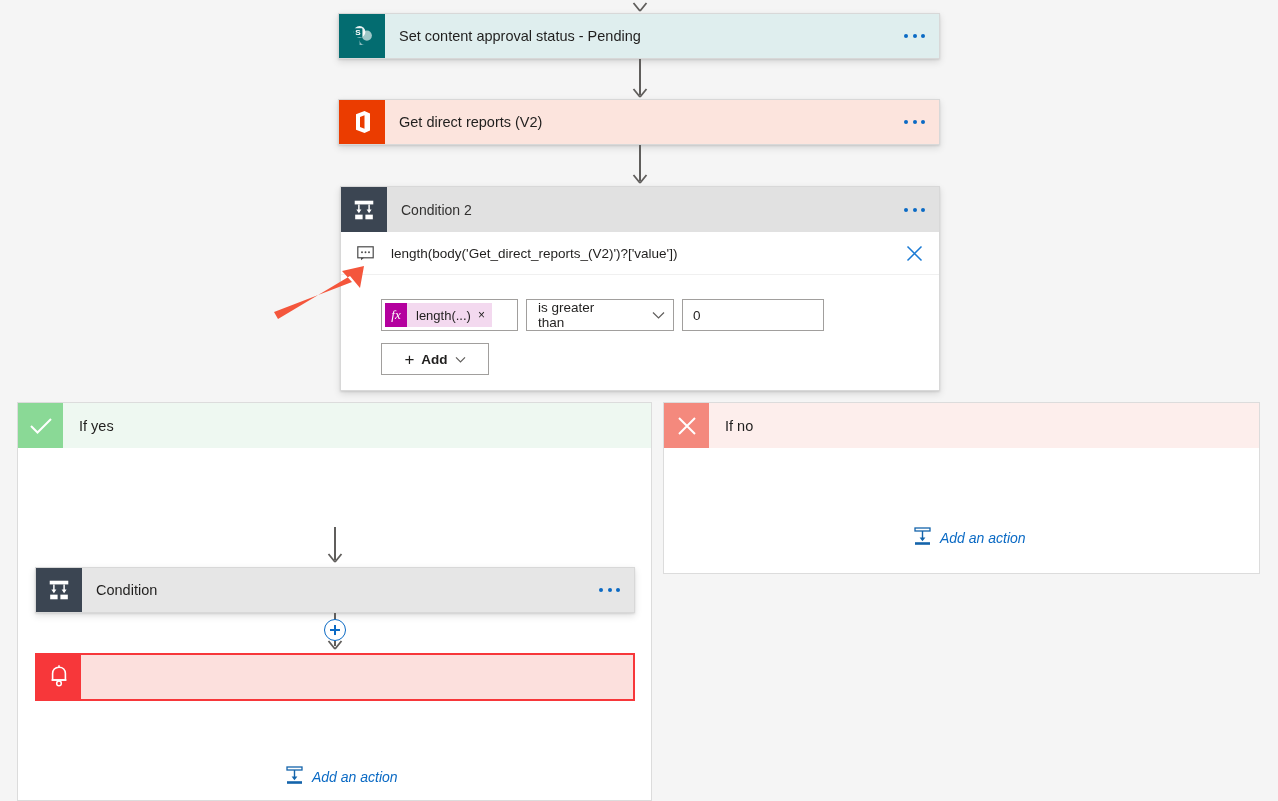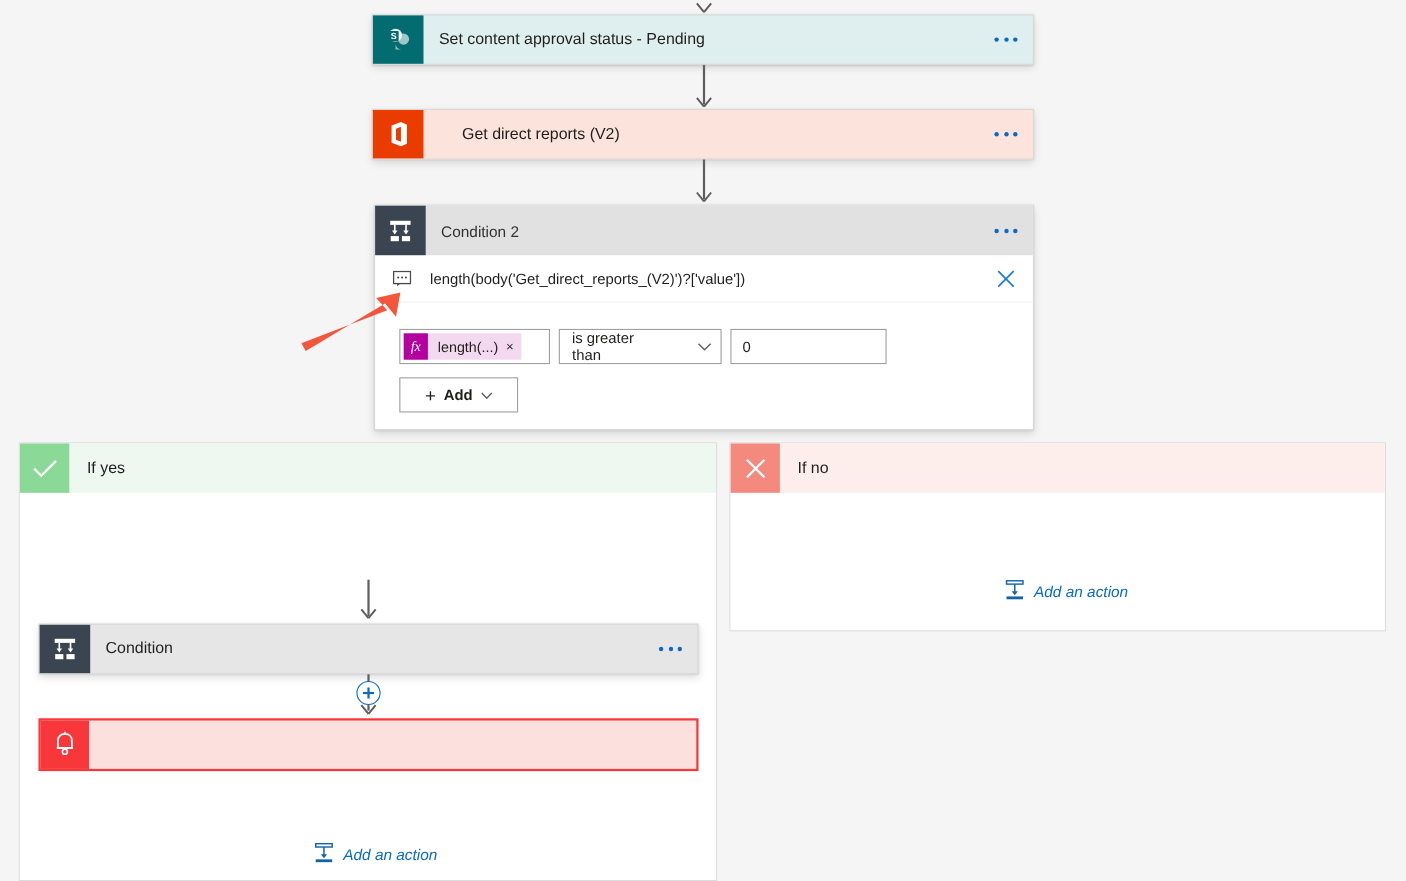--- a/index.html
+++ b/index.html
@@ -123,21 +123,21 @@
     color: #201f1e;
     white-space: nowrap;
   }
   .expr-close {
     margin-left: auto;
     width: 22px; height: 22px;
     display: flex; align-items: center; justify-content: center;
     cursor: pointer;
   }
 
-  .cond-rows { padding: 24px 0 0 22px; }
+  .cond-rows { padding: 24px 0 0 40px; }
   .cond-row { display: flex; align-items: center; }
   .token-field {
     width: 137px;
     height: 32px;
     border: 1px solid #a19f9d;
     background: #fff;
     display: flex;
     align-items: center;
     padding: 0 3px;
   }
@@ -299,21 +299,21 @@
     </div>
   </div>
 
   <div class="conn" style="left:639px; top:59px; height:36px;"></div>
   <div class="conn-arrow" style="left:631px; top:86px;">
     <svg width="18" height="12" viewBox="0 0 18 12">
         <path d="M9 11 L2.5 3 M9 11 L15.5 3" stroke="#605e5c" stroke-width="1.8" fill="none"></path>
       </svg>
   </div>
 
-  <div class="card" style="left:338px; top:99px; width:602px; height:46px; background:#fce4dd;gap:21px;">
+  <div class="card" style="left:338px; top:99px; width:602px; height:46px; background:#fce4dd;">
     <div class="icon-box" style="background:#eb3c00;">
       <svg width="24" height="26" viewBox="0 0 24 26">
         <path d="M14.5 2 L6 5.2 V20.8 L14.5 24 L20 21.6 V4.4 Z" fill="#ffffff"></path>
         <path d="M14.5 6.2 L10 8 V18 L14.5 19.8 Z" fill="#eb3c00"></path>
       </svg>
     </div>
     <div class="card-body">
       <span class="card-title">Get direct reports (V2)</span>
       <span class="ellipsis-menu">
           <i></i>

